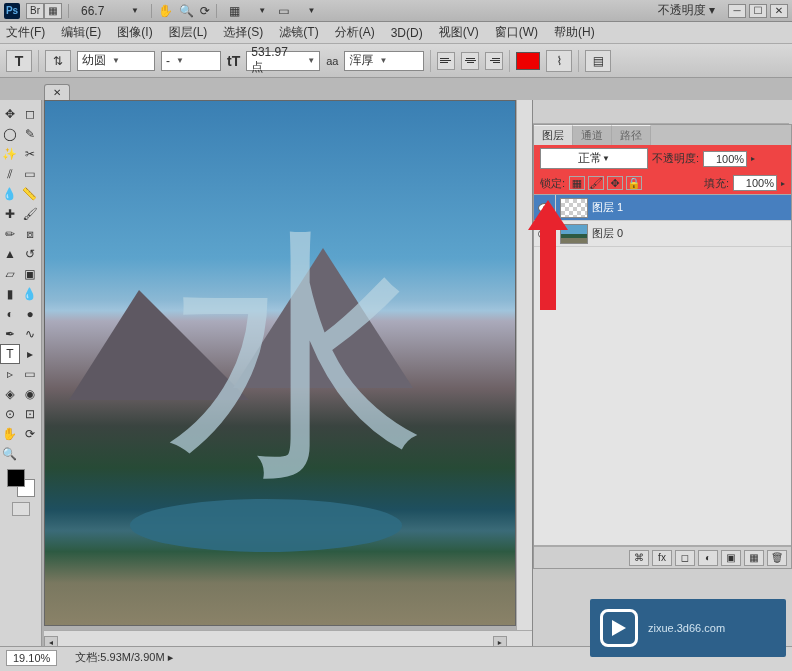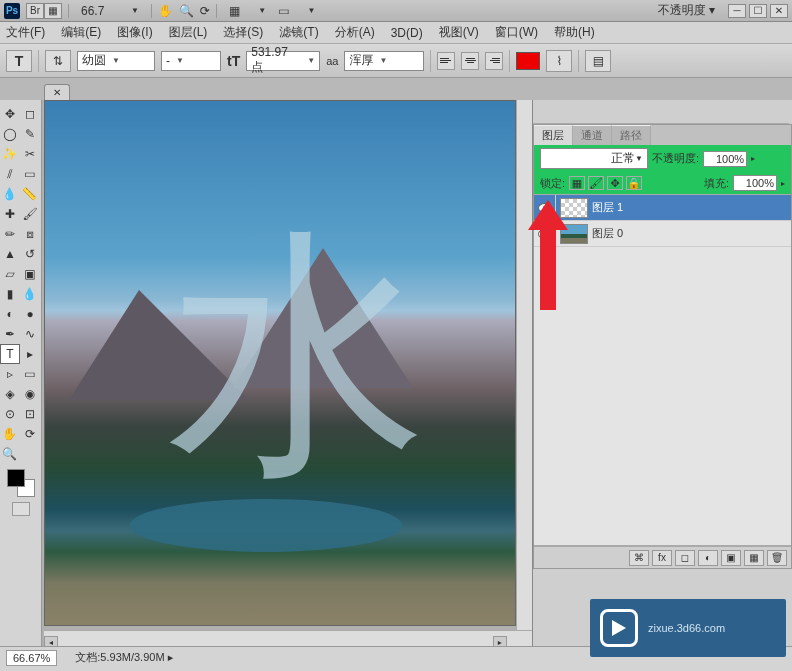--- a/index.html
+++ b/index.html
@@ -172,26 +172,26 @@
     .scroll-btn { width:14px;height:14px;border:1px solid #999;background:#ccc;display:inline-flex;align-items:center;justify-content:center;font-size:8px;}
     .scroll-h .scroll-track { display:inline-block; width: calc(100% - 60px); height:14px;}
     
     .right-panels {
       width: 260px;
       background: #cfcfcf;
       border-left: 1px solid #888;
       display: flex;
       flex-direction: column;
     }
-    .panel { background: #22c55e; border: 1px solid #999; margin: 0; }
+    .panel { background: #ef4444; border: 1px solid #999; margin: 0; }
     .panel-tabs { display: flex; background: #c0c0c0; height: 20px; }
     .panel-tab { padding: 2px 8px; font-size: 11px; background: #d9d9d9; border-right: 1px solid #aaa; border-top:1px solid #eee;}
     .panel-tab.inactive { background: #b8b8b8; color: #666; }
     .panel-row { display: flex; align-items: center; padding: 3px 6px; gap: 4px; }
-    .panel-select { border:1px solid #888; background:#fff; padding: 1px 4px; width: 108px; display:flex;justify-content:flex-end;align-items:center;}
+    .panel-select { border:1px solid #888; background:#fff; padding: 1px 20px; width: 108px; display:flex;justify-content:center;align-items:center;}
     .panel-select::after { content:"▼"; font-size:8px;}
     .panel-label { font-size: 11px; }
     .panel-num { border:1px solid #888; background:#fff; width: 44px; padding: 1px 2px; font-size:11px; text-align:right;}
     .lock-icons { display:flex; gap:3px; font-size:11px;}
     .lock-icons span { width:16px;height:14px;border:1px solid #aaa;display:flex;align-items:center;justify-content:center;}
     .layer-list { background: #e4e4e4; height: 352px; border-top: 1px solid #aaa; border-bottom:1px solid #aaa; overflow:auto;}
     .layer-row { display: flex; align-items: center; height: 26px; border-bottom: 1px solid #ccc; }
     .layer-row.selected { background: #477fbf; color: #fff; }
     .eye-col { width: 22px; display:flex;align-items:center;justify-content:center; border-right:1px solid #ccc; height:100%;}
     .eye { width:14px;height:10px;border:1px solid #666;border-radius:50%;background:#fff;position:relative;}
@@ -485,21 +485,21 @@
         <div class="panel-bottom-btn">◐</div>
         <div class="panel-bottom-btn">▣</div>
         <div class="panel-bottom-btn">▦</div>
         <div class="panel-bottom-btn">🗑</div>
       </div>
     </div>
   </div>
 </div>
 
 <div class="statusbar">
-  <div class="status-box">66.67%</div>
+  <div class="status-box">19.10%</div>
   <span><span>文档:5.93M/3.90M</span> ▸</span>
 </div>
 
 <div class="annotation-arrow">
   <div class="arrow-head"></div>
   <div class="arrow-stem"></div>
 </div>
 
 <div class="watermark">
   <div class="wm-logo">

